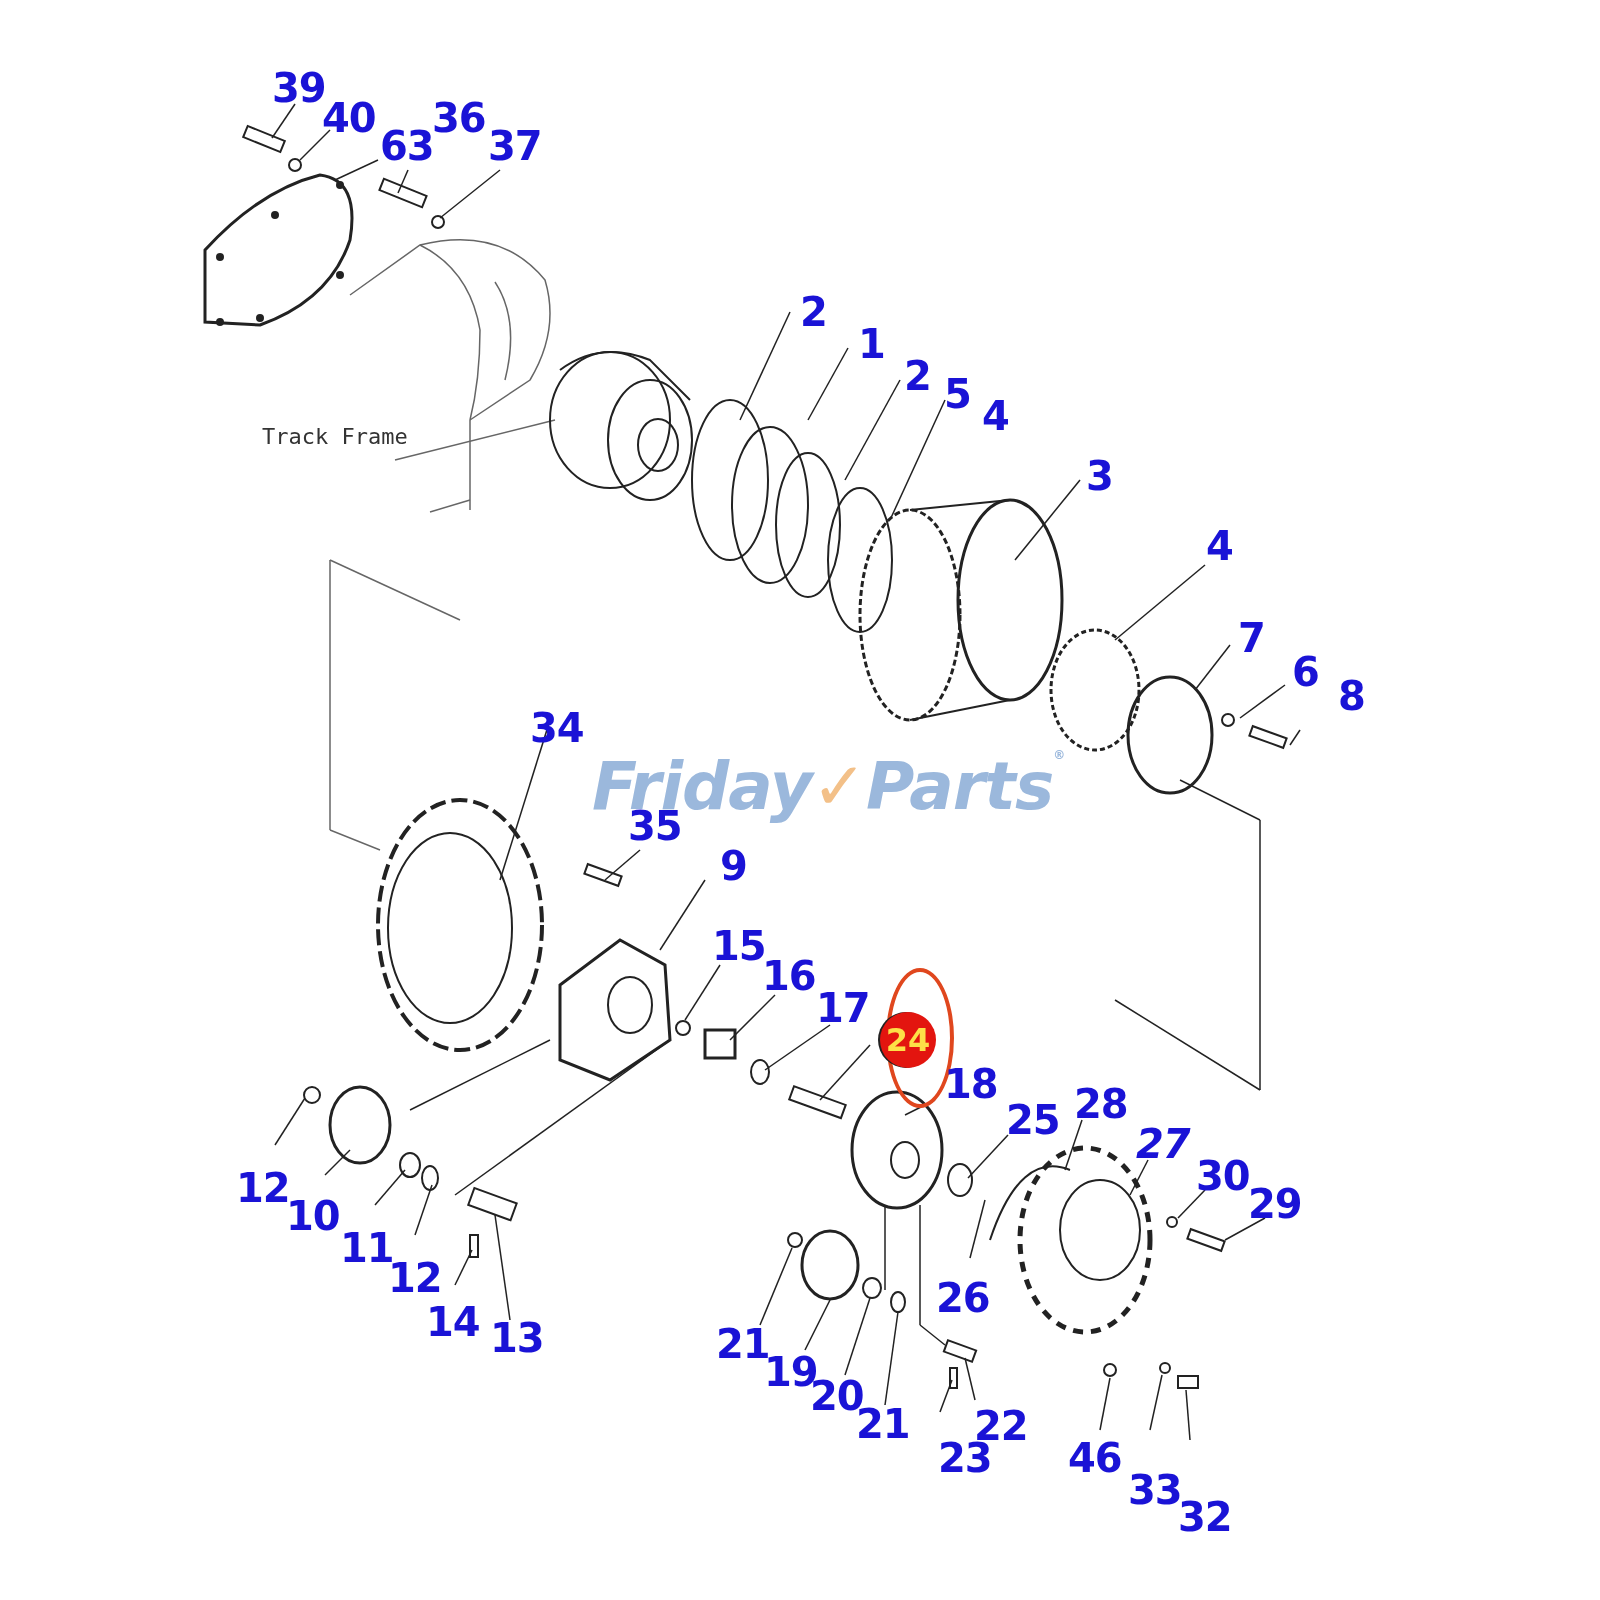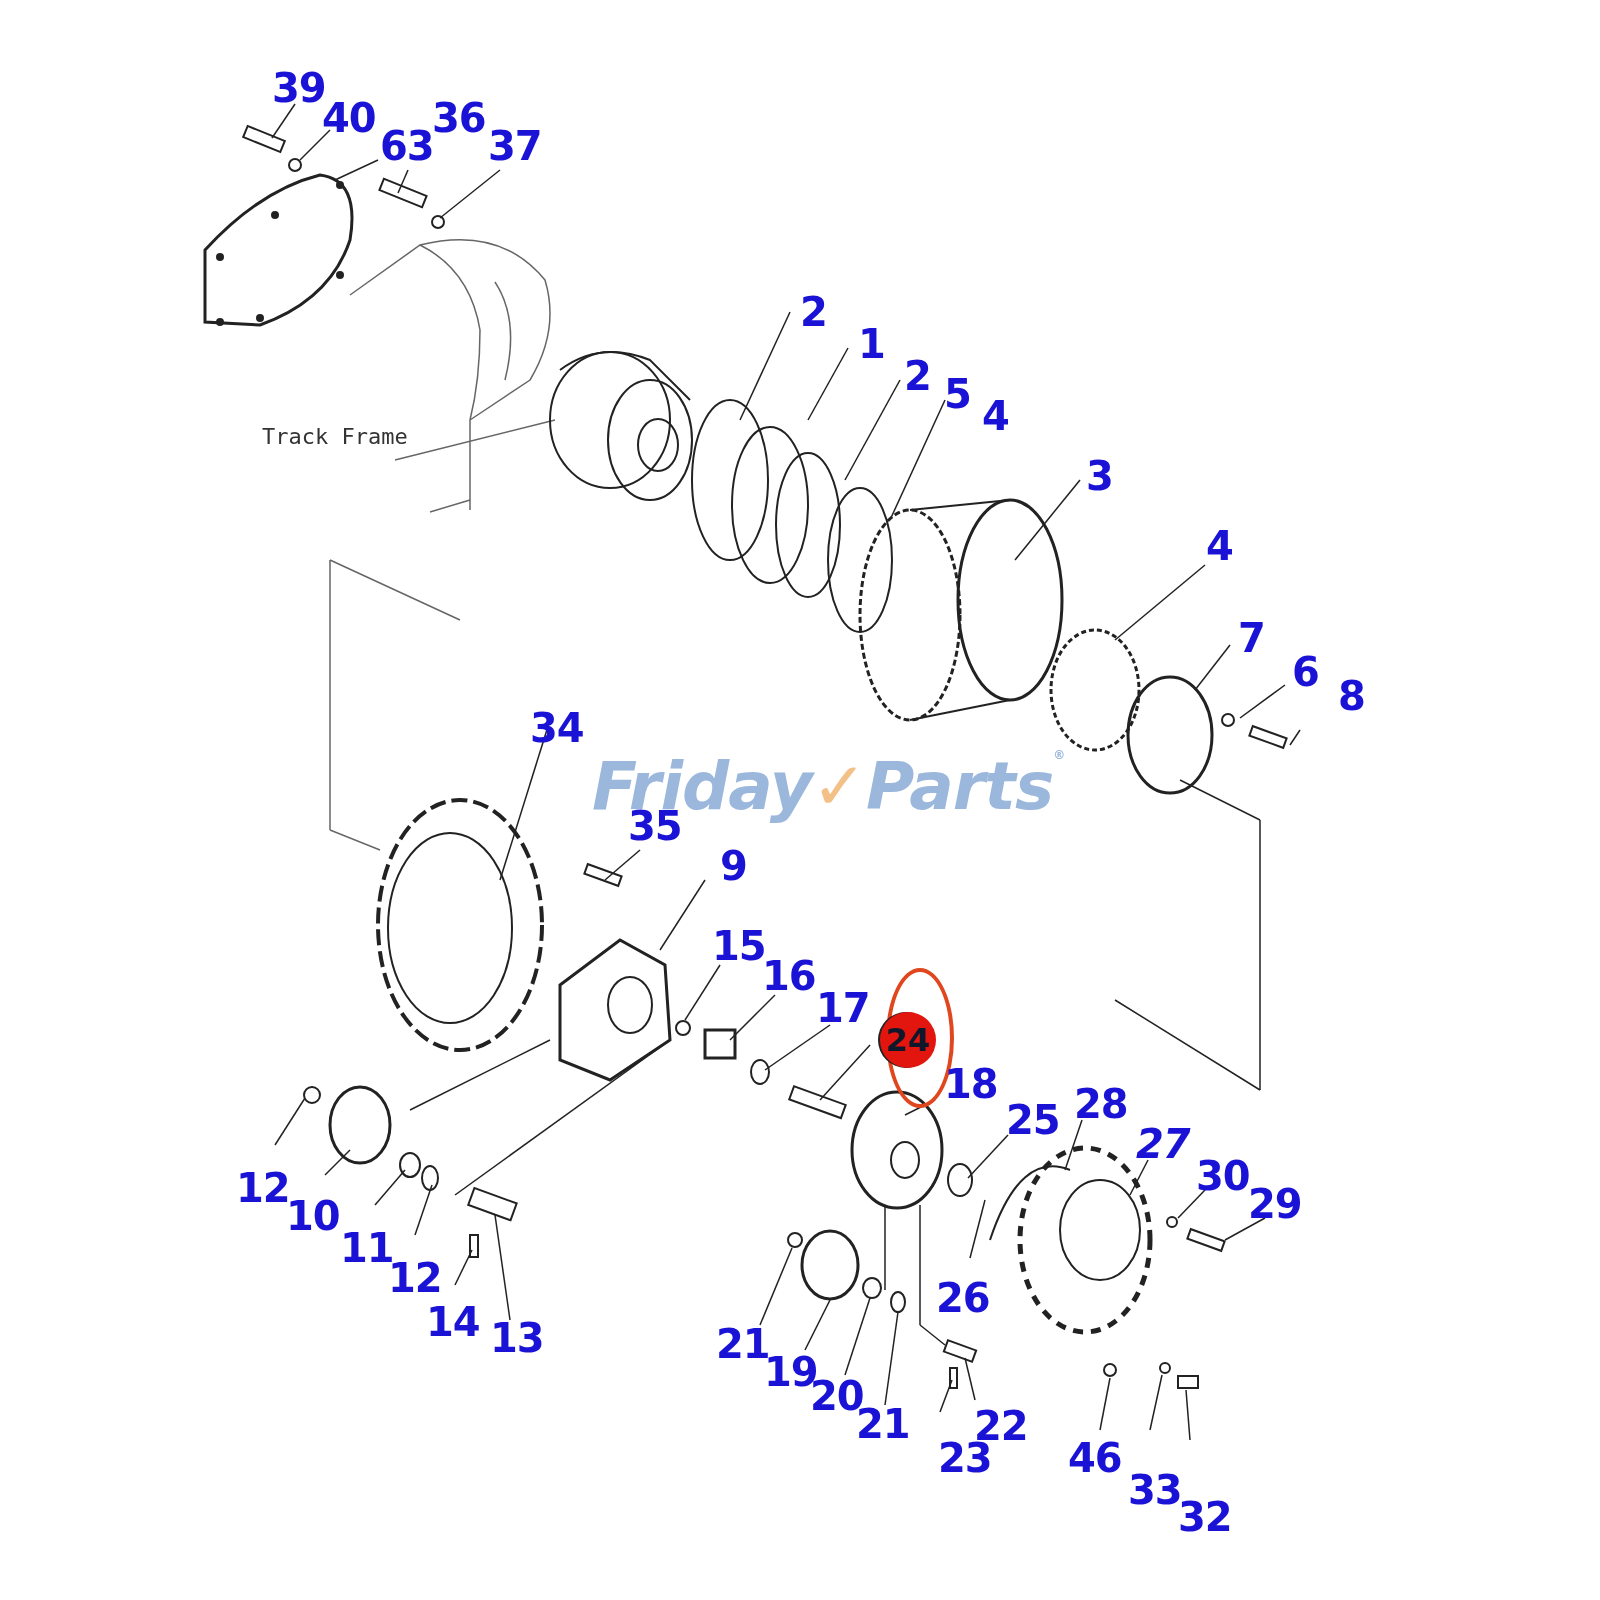--- a/index.html
+++ b/index.html
@@ -3,21 +3,21 @@
 <meta charset="utf-8">
 <style>
   html, body { margin: 0; padding: 0; background: #ffffff; }
   body { width: 1600px; height: 1600px; position: relative; overflow: hidden; font-family: "DejaVu Sans", sans-serif; }
   #canvas { position: absolute; left: 0; top: 0; width: 1600px; height: 1600px; }
   .lbl { position: absolute; font-family: "DejaVu Sans", sans-serif; font-weight: bold; font-size: 40px; color: #1a13d6; line-height: 1; white-space: nowrap; letter-spacing: -1px; }
   .frame-text { position: absolute; font-family: "DejaVu Sans Mono", monospace; font-size: 22px; color: #333; }
   .brand { position: absolute; left: 592px; top: 748px; font-family: "DejaVu Sans", sans-serif; font-weight: bold; font-style: italic; font-size: 66px; color: #9bb8dc; letter-spacing: -1px; }
   .brand .check { color: #f3c088; }
   .brand sup { font-size: 12px; vertical-align: top; color: #9bb8dc; }
-  .badge { position: absolute; left: 880px; top: 1012px; width: 56px; height: 56px; border-radius: 50%; background: #e3150f; color: #0f172a; font-weight: bold; font-size: 32px; text-align: center; line-height: 56px; font-family: "DejaVu Sans", sans-serif; box-shadow: -2px 0 0 #222; }
+  .badge { position: absolute; left: 880px; top: 1012px; width: 56px; height: 56px; border-radius: 50%; background: #e3150f; color: #fde047; font-weight: bold; font-size: 32px; text-align: center; line-height: 56px; font-family: "DejaVu Sans", sans-serif; box-shadow: -2px 0 0 #222; }
   .ring { position: absolute; left: 886px; top: 968px; width: 60px; height: 132px; border: 4px solid #e0471e; border-radius: 50%; }
 </style>
 </head>
 <body>
 
 <svg id="canvas" viewBox="0 0 1600 1600" xmlns="http://www.w3.org/2000/svg" fill="none" stroke="#222" stroke-width="2">
 
   <g>
     <path d="M205 250 L205 322 L260 325 Q330 300 350 240 Q360 180 320 175 Q260 190 205 250 Z" stroke-width="3"></path>
     <circle cx="220" cy="257" r="3" fill="#222"></circle>

